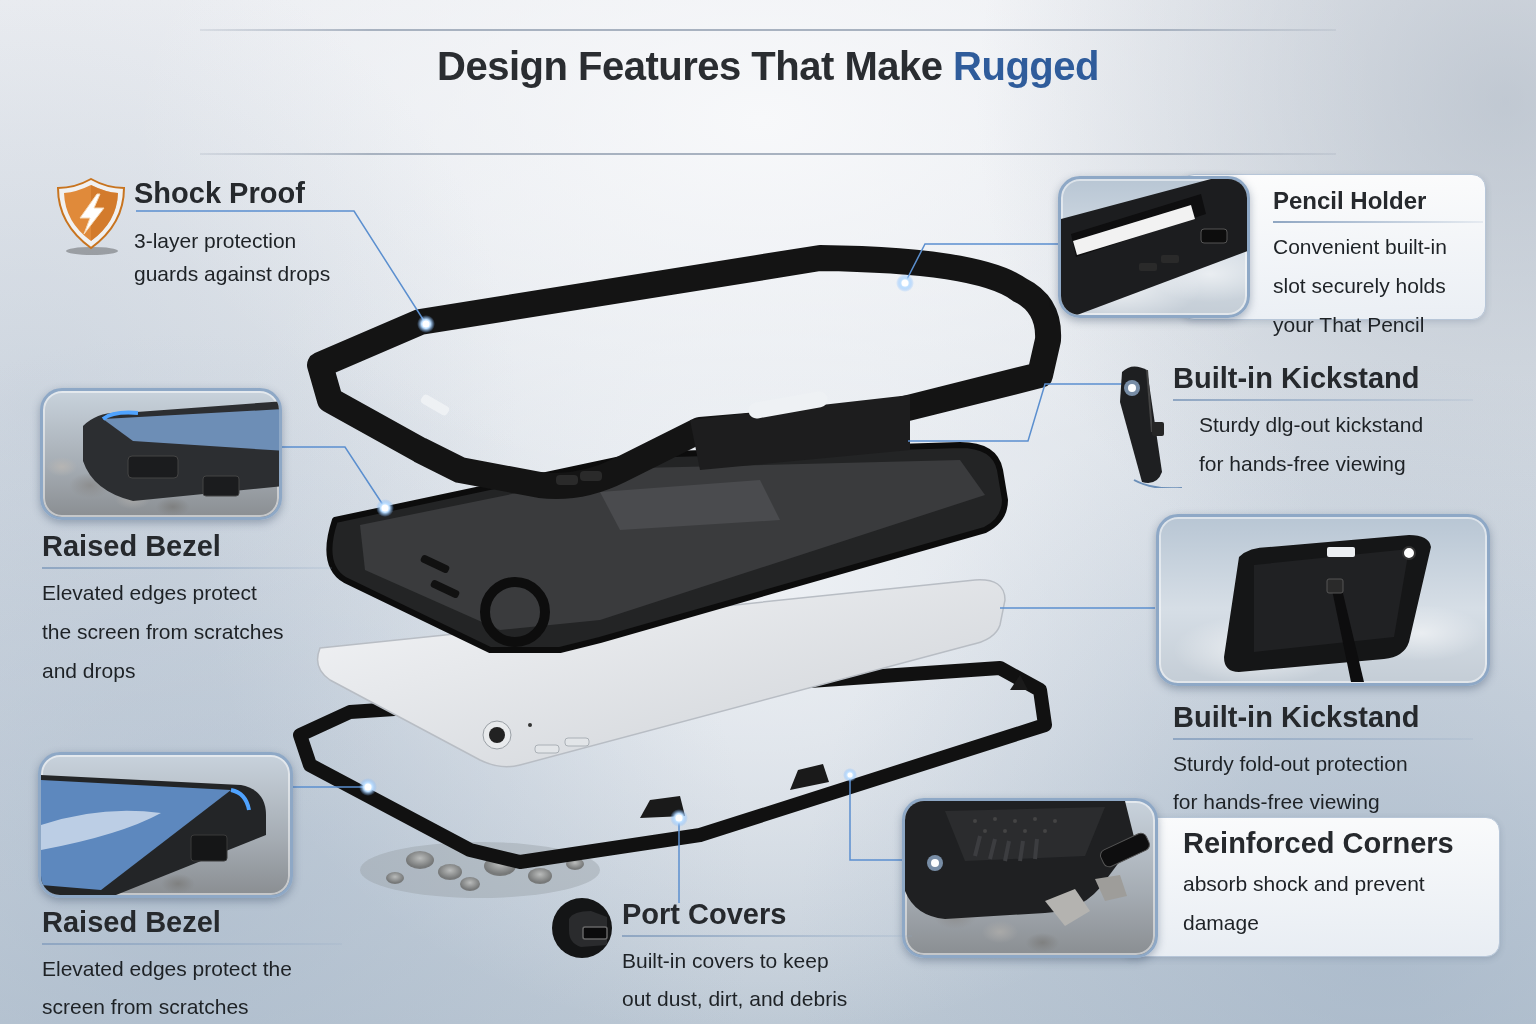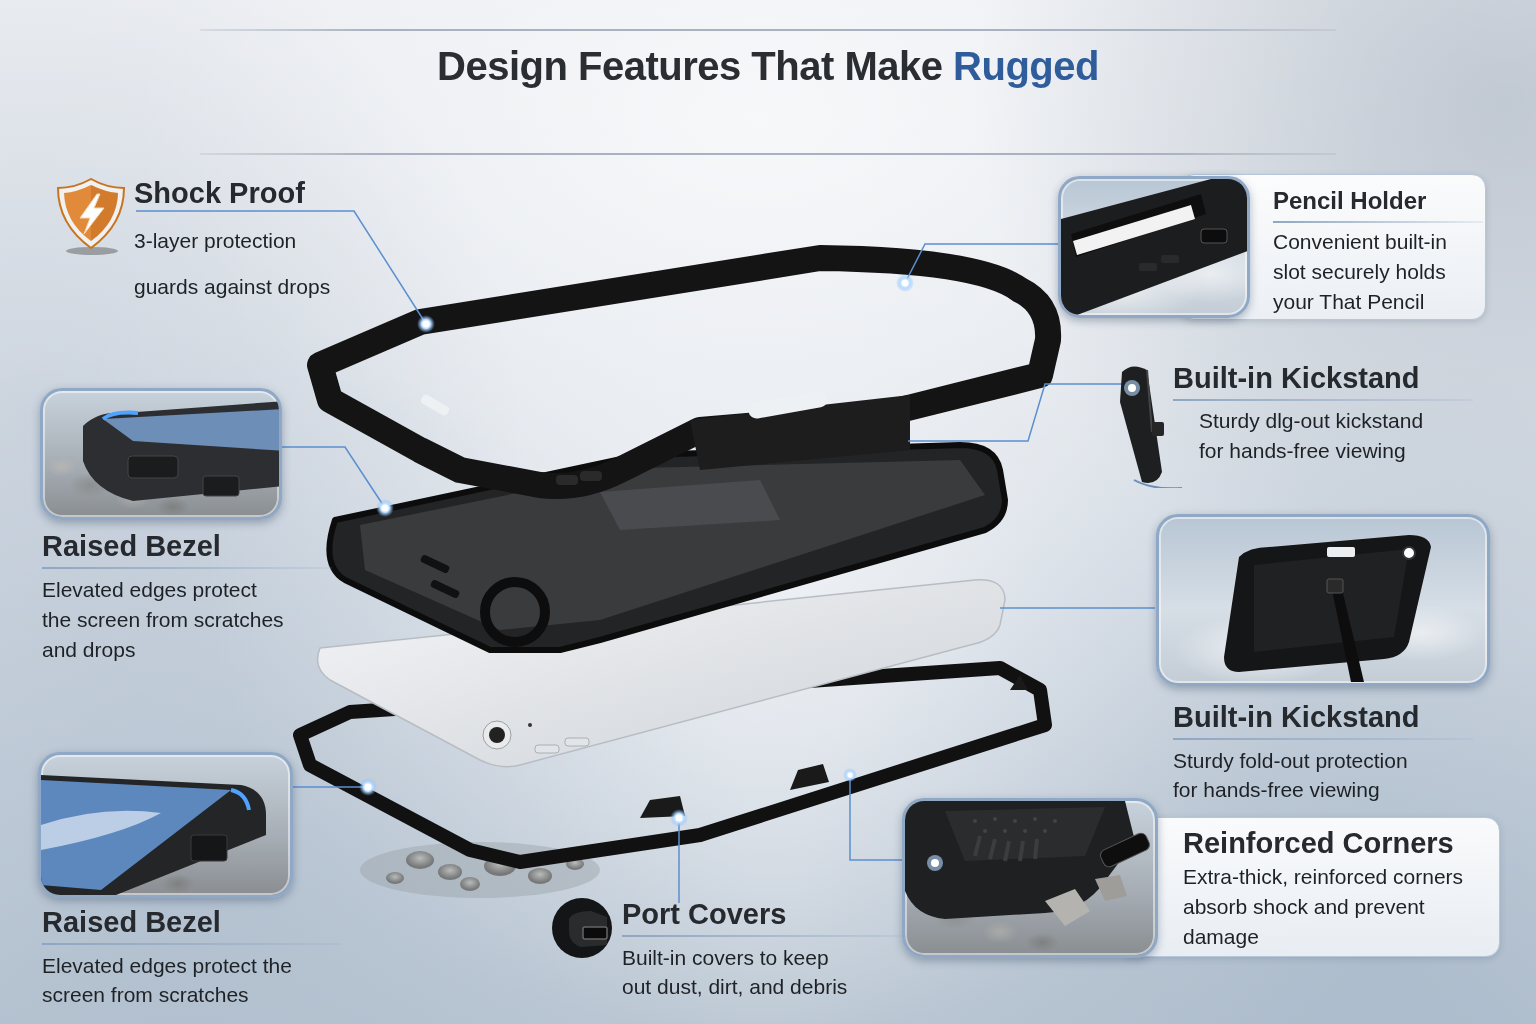--- a/index.html
+++ b/index.html
@@ -28,21 +28,21 @@
     position: absolute; left: 200px; top: 38px; width: 1136px; text-align: center;
     font-weight: 700; font-size: 40px; line-height: 56px; letter-spacing: -0.5px;
     color: #2a2d31;
   }
   .title .accent { color: #2f5c9b; }
 
   
   .feat { position: absolute; }
   .feat h3 { font-size: 29px; font-weight: 700; color: #26292d; line-height: 34px; }
   .feat .hr { height: 1.5px; background: linear-gradient(90deg, #8fa6c2, rgba(143,166,194,0.15)); margin: 4px 0 6px 0; }
-  .feat p { font-size: 21px; line-height: 30px; color: #1e2226; }
+  .feat p { font-size: 21px; line-height: 30px; color: #1e2226; margin-top: 9px; }
 
   
   .thumb {
     position: absolute; border-radius: 22px; overflow: hidden;
     border: 3px solid #8ea8c6;
     box-shadow: 0 3px 8px rgba(40,60,90,0.35), inset 0 0 0 2px rgba(255,255,255,0.5);
   }
   .panel {
     position: absolute; border-radius: 14px;
     background: linear-gradient(180deg, rgba(255,255,255,0.92), rgba(238,242,247,0.9));
@@ -170,21 +170,21 @@
   <svg width="78" height="80" viewBox="0 0 78 80" style="position:absolute; left:0; top:4px;">
     <ellipse cx="40" cy="75" rx="26" ry="4" fill="rgba(40,40,40,0.35)"></ellipse>
     <path d="M39 3 Q55 12 72 12 Q72 48 39 72 Q6 48 6 12 Q23 12 39 3 Z" fill="#f1f1f1" stroke="#c8741f" stroke-width="2"></path>
     <path d="M39 9 Q53 16 66 17 Q65 46 39 65 Q13 46 12 17 Q25 16 39 9 Z" fill="#e08a3a"></path>
     <path d="M39 9 Q53 16 66 17 Q65 46 39 65 Z" fill="#c96f21" opacity="0.55"></path>
     <path d="M45 18 L28 42 L38 42 L32 58 L52 32 L42 32 L48 18 Z" fill="#fff" stroke="#f5d7b3" stroke-width="1"></path>
   </svg>
   <div style="position:absolute; left:82px; top:4px; width:300px;">
     <h3>Shock Proof</h3>
     <p style="margin-top:16px;">3-layer protection</p>
-    <p style="margin-top:16px;">guards against drops</p>
+    <p style="margin-top:3px;">guards against drops</p>
   </div>
 </div>
 
 <div class="thumb rocks" style="left:40px; top:388px; width:242px; height:132px;">
   <svg width="242" height="132" viewBox="0 0 242 132">
     <path d="M40 35 Q55 20 80 22 L242 10 L242 95 L90 110 Q50 100 40 70 Z" fill="#2c2e31"></path>
     <path d="M60 28 L242 18 L242 60 L90 50 Z" fill="#7ea6d8" opacity="0.8"></path>
     <path d="M60 28 Q70 20 95 22" stroke="#4fa3ff" stroke-width="4" fill="none"></path>
     <rect x="85" y="65" width="50" height="22" rx="4" fill="#1b1c1e" stroke="#444"></rect>
     <rect x="160" y="85" width="36" height="20" rx="3" fill="#1b1c1e" stroke="#444"></rect>
@@ -290,21 +290,20 @@
       </g>
     <rect x="195" y="40" width="50" height="18" rx="6" fill="#0e0e0f" stroke="#555" transform="rotate(-25 220 49)"></rect>
     <circle cx="30" cy="62" r="8" fill="rgba(180,215,255,0.6)"></circle>
       <circle cx="30" cy="62" r="4" fill="#fff"></circle>
     <path d="M140 100 L170 88 L185 110 L160 125 Z" fill="#b4b3b0"></path>
     <path d="M190 78 L215 74 L222 95 L200 100 Z" fill="#9e9d9a"></path>
   </svg>
 </div>
 <div class="feat" style="left:1183px; top:826px; width:320px;">
   <h3>Reinforced Corners</h3>
-  <p style="margin-top:2px;">Extra-thick, reinforced corners</p>
   <p>absorb shock and prevent</p>
   <p>damage</p>
 </div>
 
 <svg style="position:absolute; left:551px; top:897px;" width="62" height="62" viewBox="0 0 62 62">
   <circle cx="31" cy="31" r="30" fill="#141516"></circle>
   <path d="M18 22 Q22 14 40 14 L56 20 L56 48 L30 50 Q18 46 18 34 Z" fill="#2a2b2d"></path>
   <rect x="32" y="30" width="24" height="12" rx="2" fill="#0b0b0c" stroke="#666" stroke-width="1.5"></rect>
 </svg>
 <div class="feat" style="left:622px; top:897px; width:290px;">

